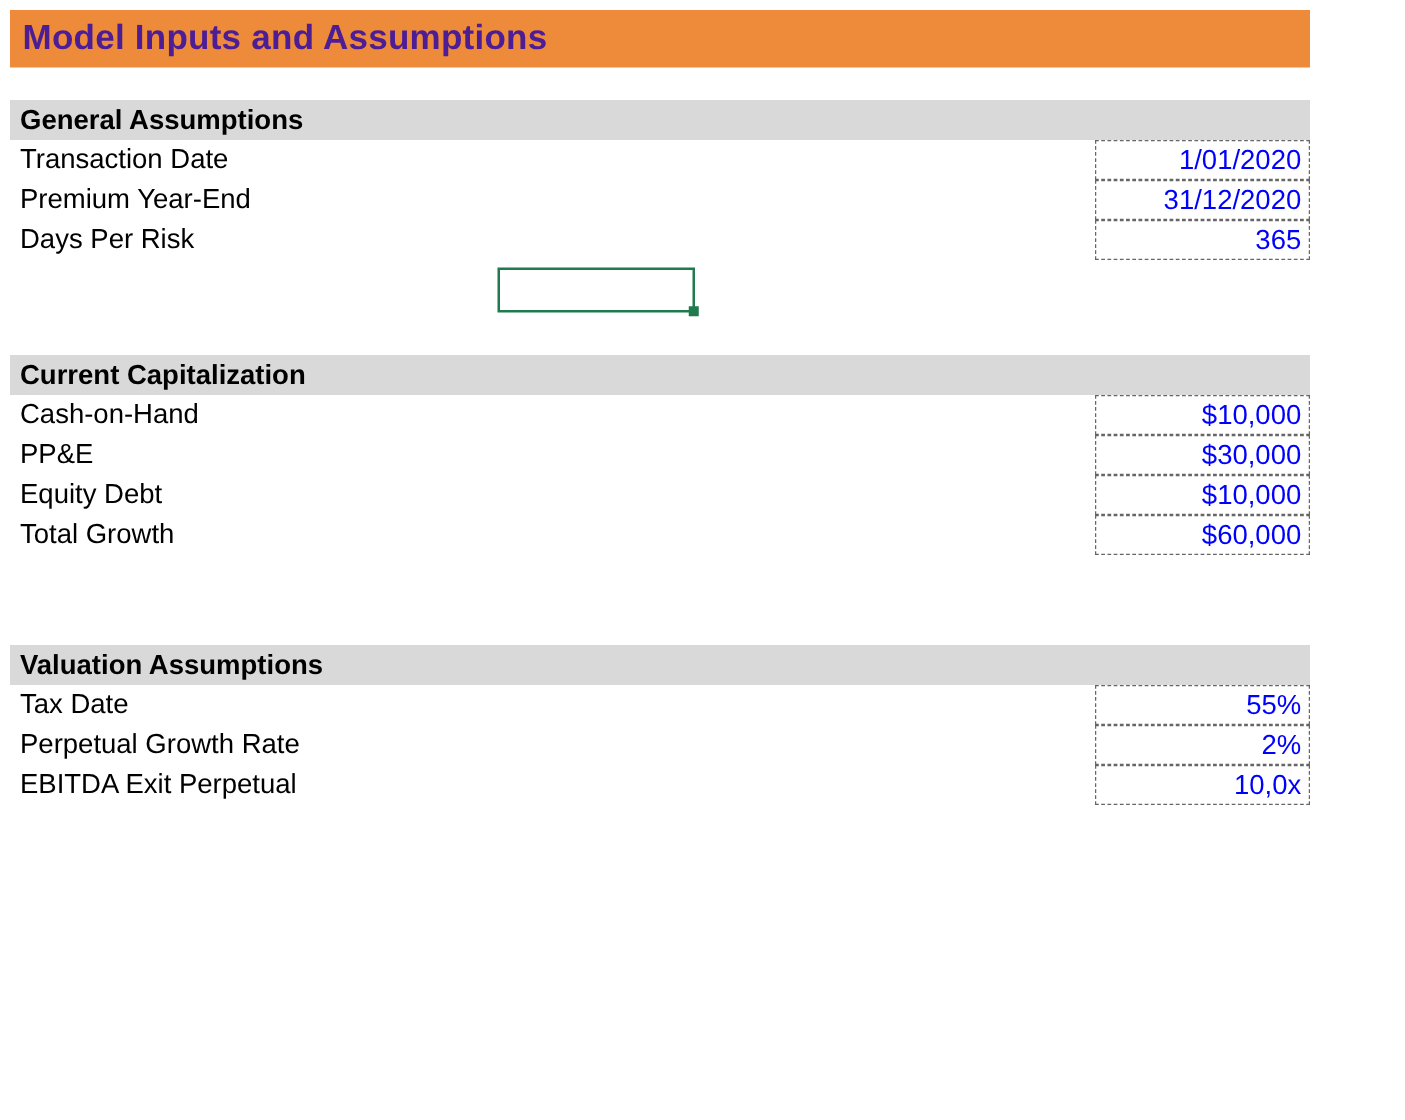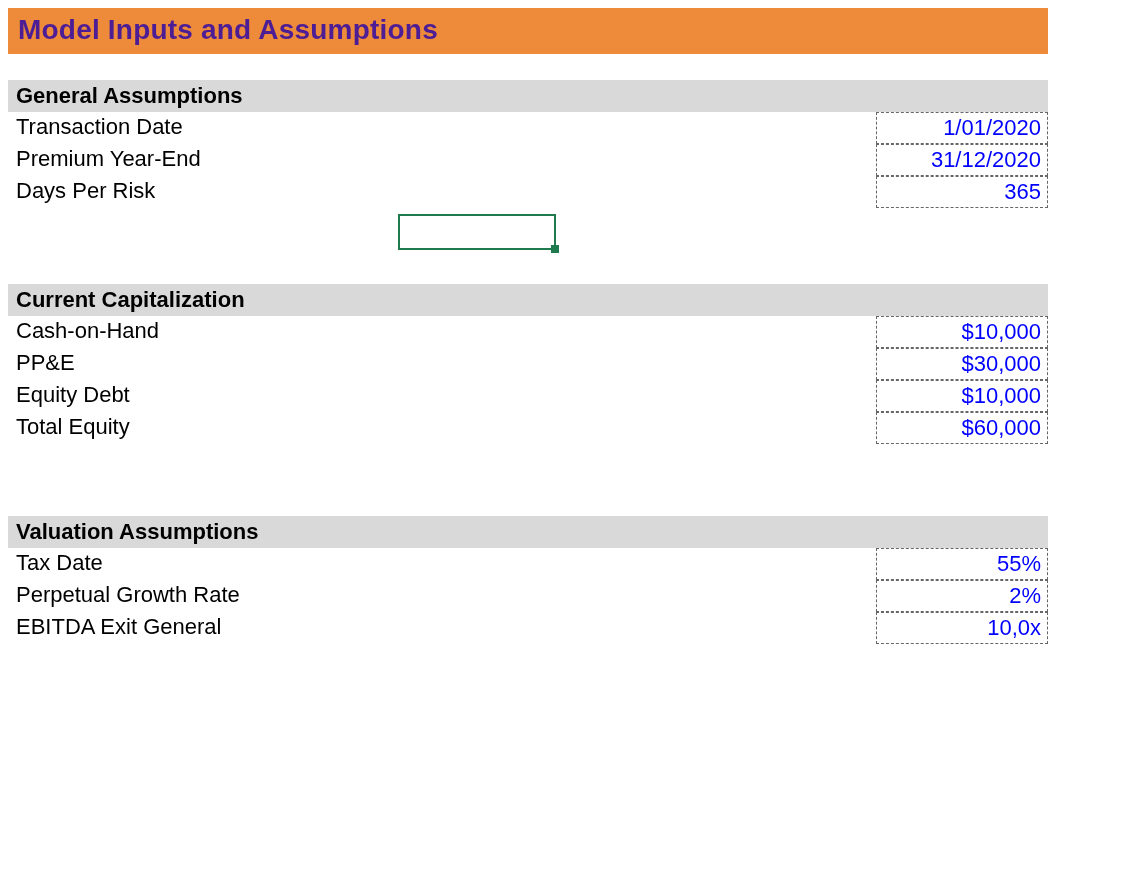--- a/index.html
+++ b/index.html
@@ -113,40 +113,40 @@
     </div>
     <div class="row">
       <div class="label">PP&amp;E</div>
       <div class="value-cell">$30,000</div>
     </div>
     <div class="row">
       <div class="label">Equity Debt</div>
       <div class="value-cell">$10,000</div>
     </div>
     <div class="row">
-      <div class="label">Total Equity</div>
+      <div class="label">Total Growth</div>
       <div class="value-cell">$60,000</div>
     </div>
   </div>
 
   <div class="spacer-lg"></div>
   <div style="height:20px;"></div>
 
   <div class="section-header">Valuation Assumptions</div>
   <div class="stack">
     <div class="row">
       <div class="label">Tax Date</div>
       <div class="value-cell">55%</div>
     </div>
     <div class="row">
       <div class="label">Perpetual Growth Rate</div>
       <div class="value-cell">2%</div>
     </div>
     <div class="row">
-      <div class="label">EBITDA Exit General</div>
+      <div class="label">EBITDA Exit Perpetual</div>
       <div class="value-cell">10,0x</div>
     </div>
   </div>
 
   <div style="height:30px;"></div>
 
 
 </div>
 
 </body></html>

